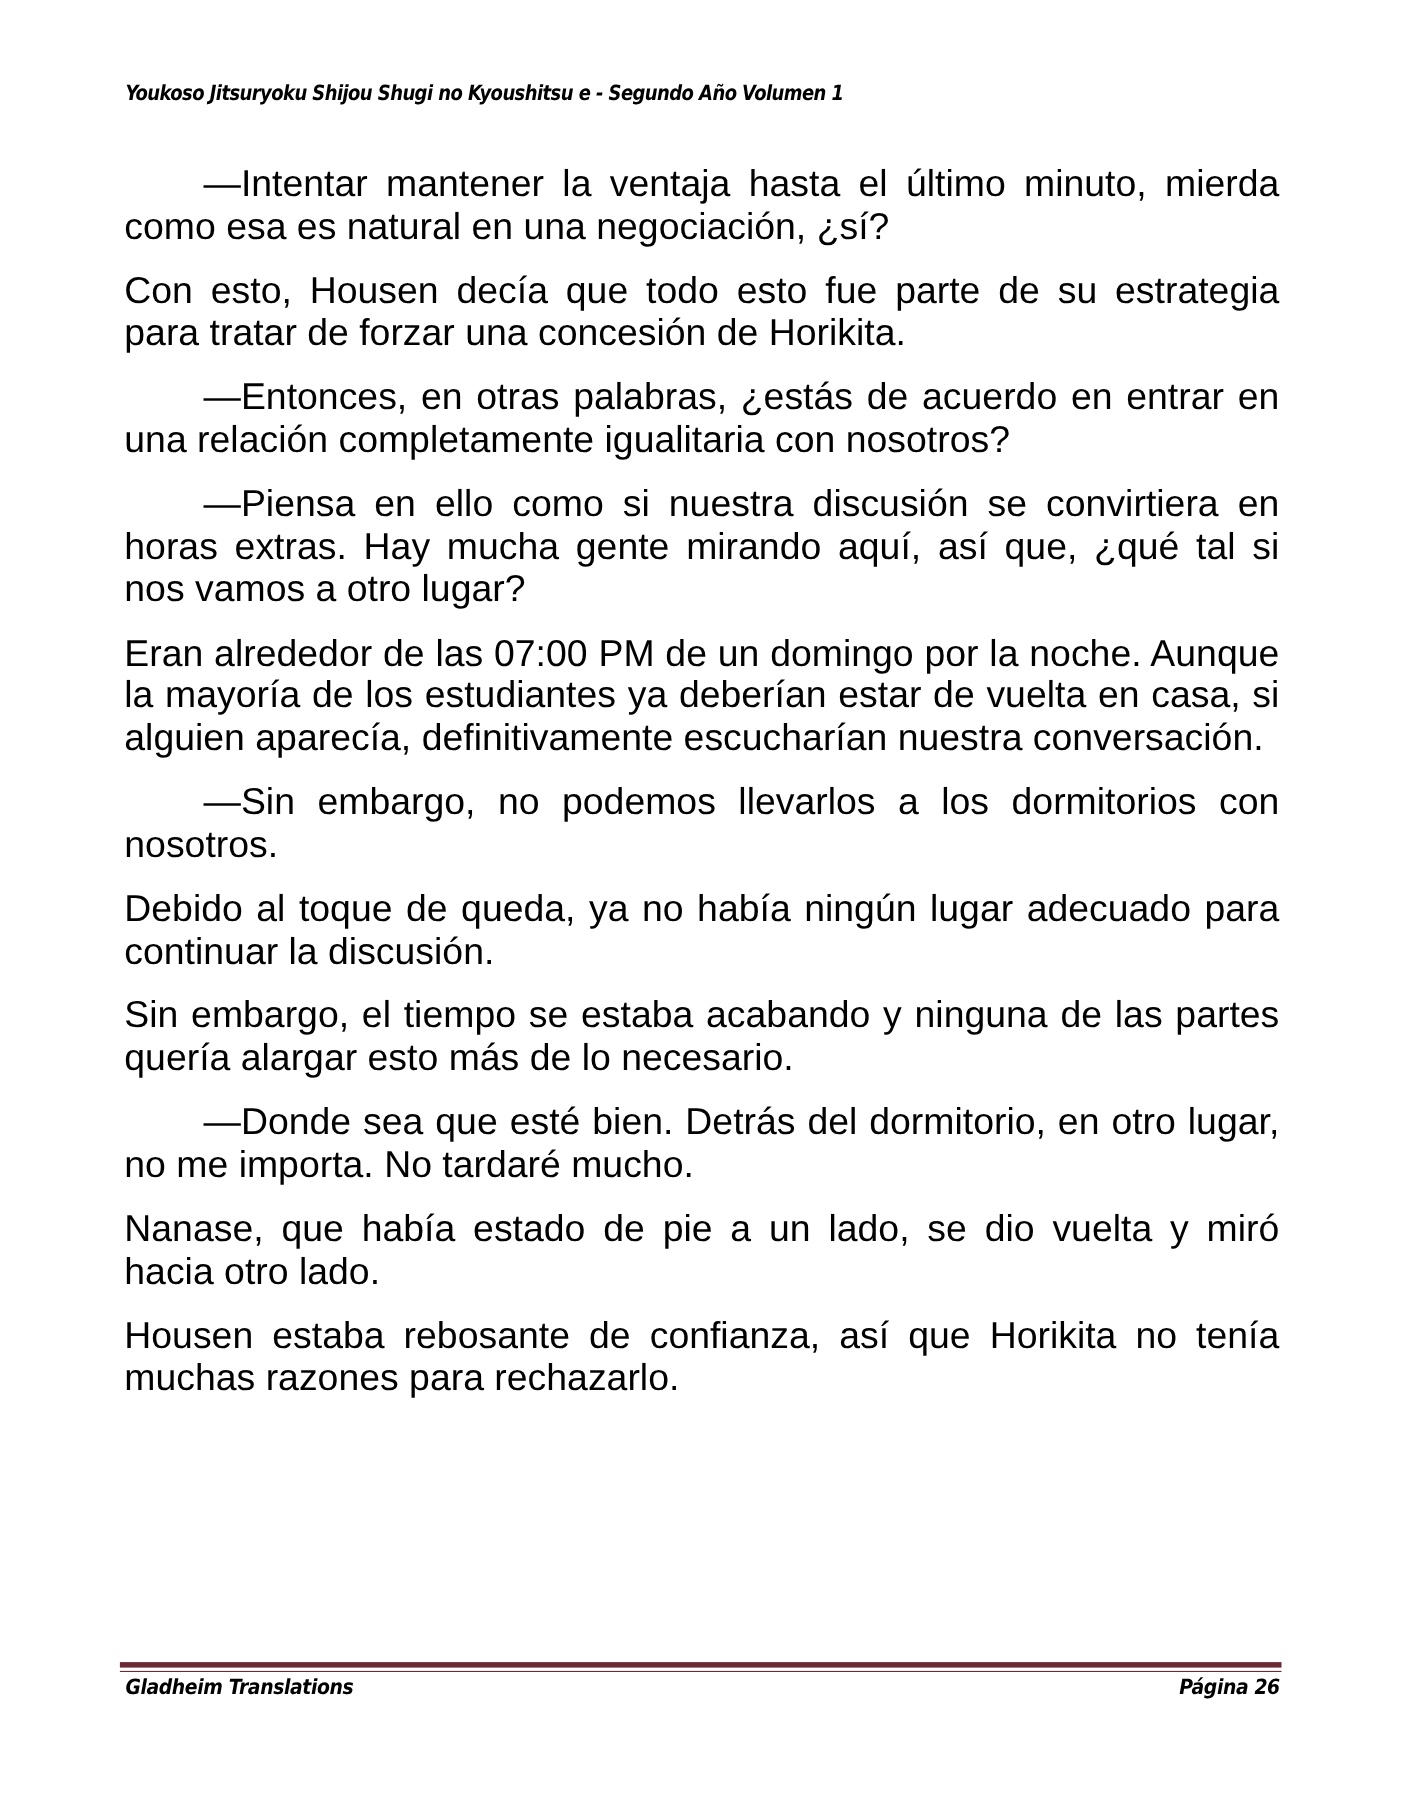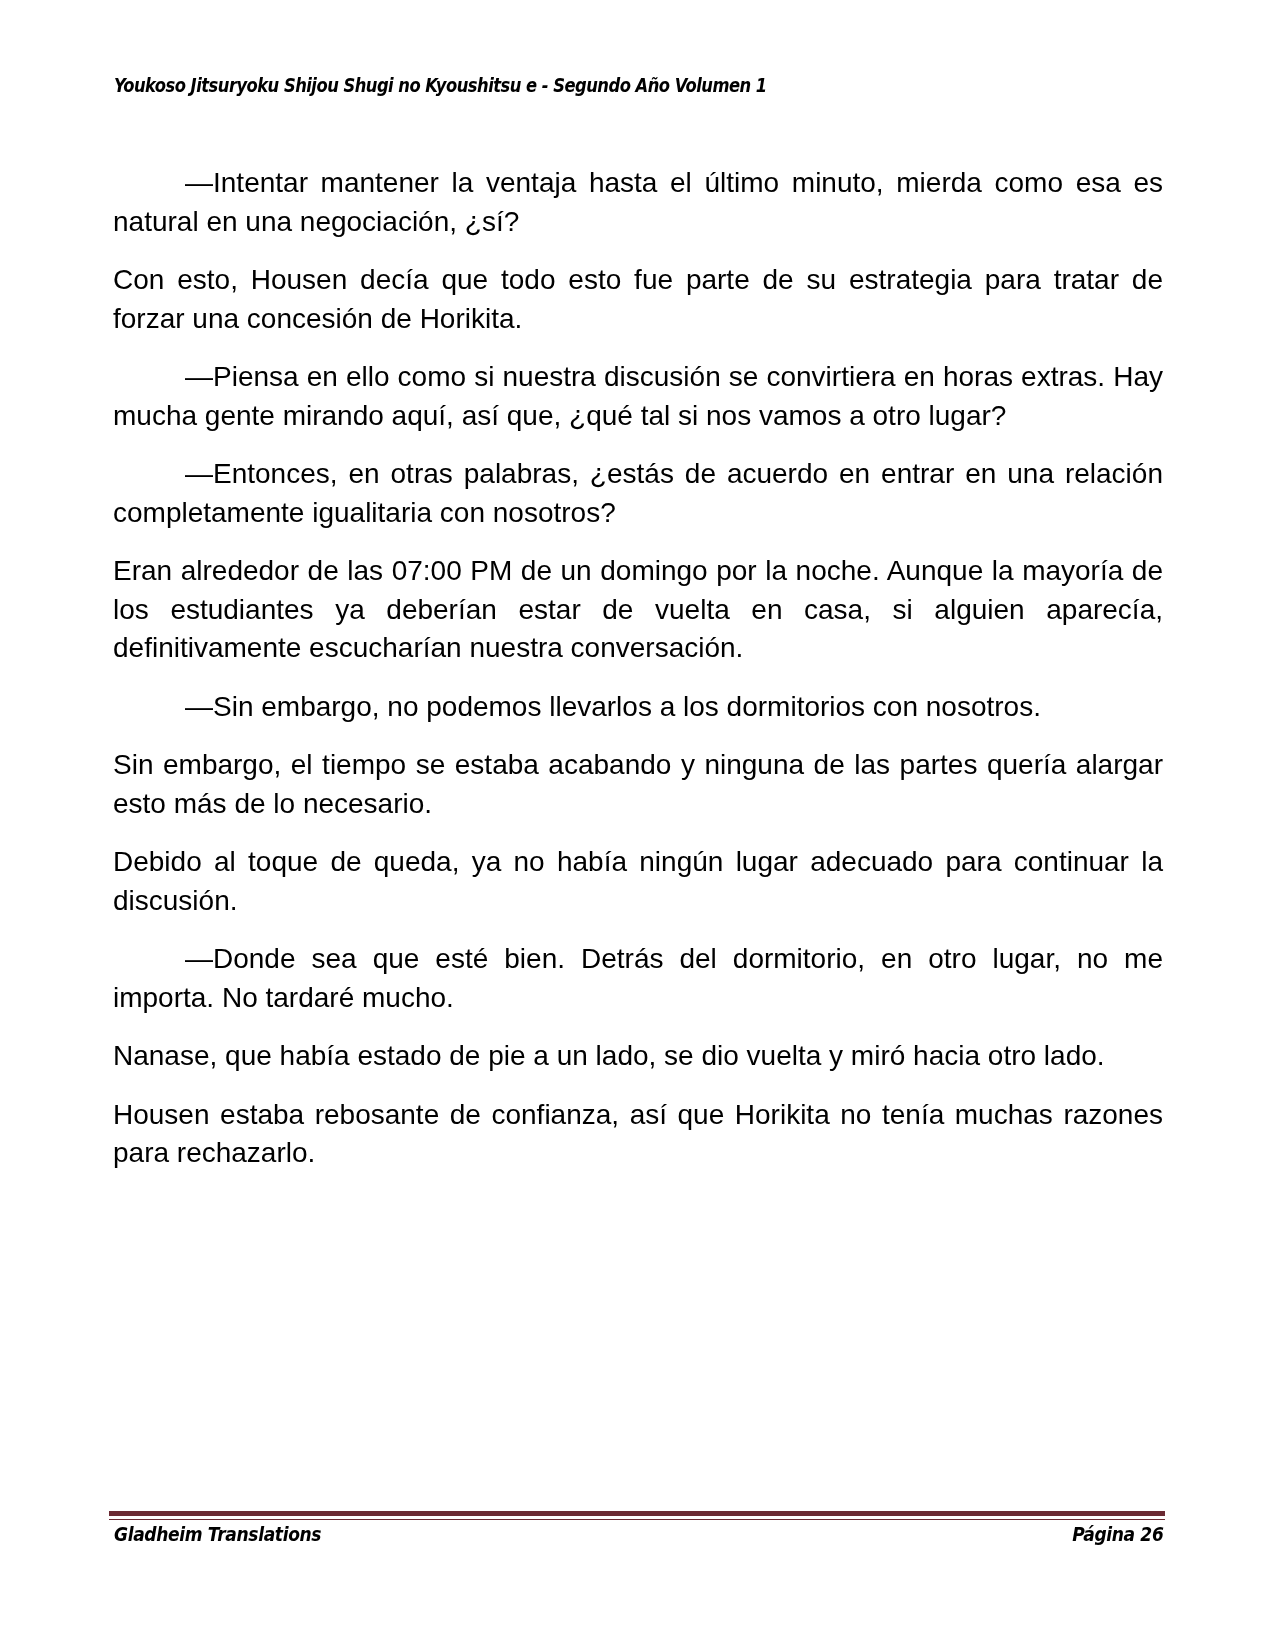--- a/index.html
+++ b/index.html
@@ -23,24 +23,24 @@
       font-weight: bold;
       font-size: 19px;
       letter-spacing: -0.6px;
       transform: scaleX(0.86);
       transform-origin: left center;
       white-space: nowrap;
     }
     .body-text {
       position: absolute;
       left: 113px;
-      top: 164px;
+      top: 148px;
       width: 1050px;
       font-family: "Liberation Sans", sans-serif;
-      font-size: 28px;
+      font-size: 34px;
       line-height: 38.5px;
     }
     .body-text p {
       margin: 0 0 20px 0;
       text-align: justify;
     }
     .body-text p.dialogue {
       text-indent: 72px;
     }
     .footer-rule {
@@ -81,26 +81,26 @@
     }
   </style>
 </head>
 <body>
 
 <div class="page-header">Youkoso Jitsuryoku Shijou Shugi no Kyoushitsu e - Segundo Año Volumen 1</div>
 
 <div class="body-text">
   <p class="dialogue">—Intentar mantener la ventaja hasta el último minuto, mierda como esa es natural en una negociación, ¿sí?</p>
   <p class="narration">Con esto, Housen decía que todo esto fue parte de su estrategia para tratar de forzar una concesión de Horikita.</p>
+  <p class="dialogue">—Entonces, en otras palabras, ¿estás de acuerdo en entrar en una relación completamente igualitaria con nosotros?</p>
   <p class="dialogue">—Piensa en ello como si nuestra discusión se convirtiera en horas extras. Hay mucha gente mirando aquí, así que, ¿qué tal si nos vamos a otro lugar?</p>
-  <p class="dialogue">—Entonces, en otras palabras, ¿estás de acuerdo en entrar en una relación completamente igualitaria con nosotros?</p>
   <p class="narration">Eran alrededor de las 07:00 PM de un domingo por la noche. Aunque la mayoría de los estudiantes ya deberían estar de vuelta en casa, si alguien aparecía, definitivamente escucharían nuestra conversación.</p>
   <p class="dialogue">—Sin embargo, no podemos llevarlos a los dormitorios con nosotros.</p>
+  <p class="narration">Debido al toque de queda, ya no había ningún lugar adecuado para continuar la discusión.</p>
   <p class="narration">Sin embargo, el tiempo se estaba acabando y ninguna de las partes quería alargar esto más de lo necesario.</p>
-  <p class="narration">Debido al toque de queda, ya no había ningún lugar adecuado para continuar la discusión.</p>
   <p class="dialogue">—Donde sea que esté bien. Detrás del dormitorio, en otro lugar, no me importa. No tardaré mucho.</p>
   <p class="narration">Nanase, que había estado de pie a un lado, se dio vuelta y miró hacia otro lado.</p>
   <p class="narration">Housen estaba rebosante de confianza, así que Horikita no tenía muchas razones para rechazarlo.</p>
 </div>
 
 <div class="footer-rule"></div>
 <div class="footer-rule-thin"></div>
 <div class="footer-left">Gladheim Translations</div>
 <div class="footer-right">Página 26</div>
 

